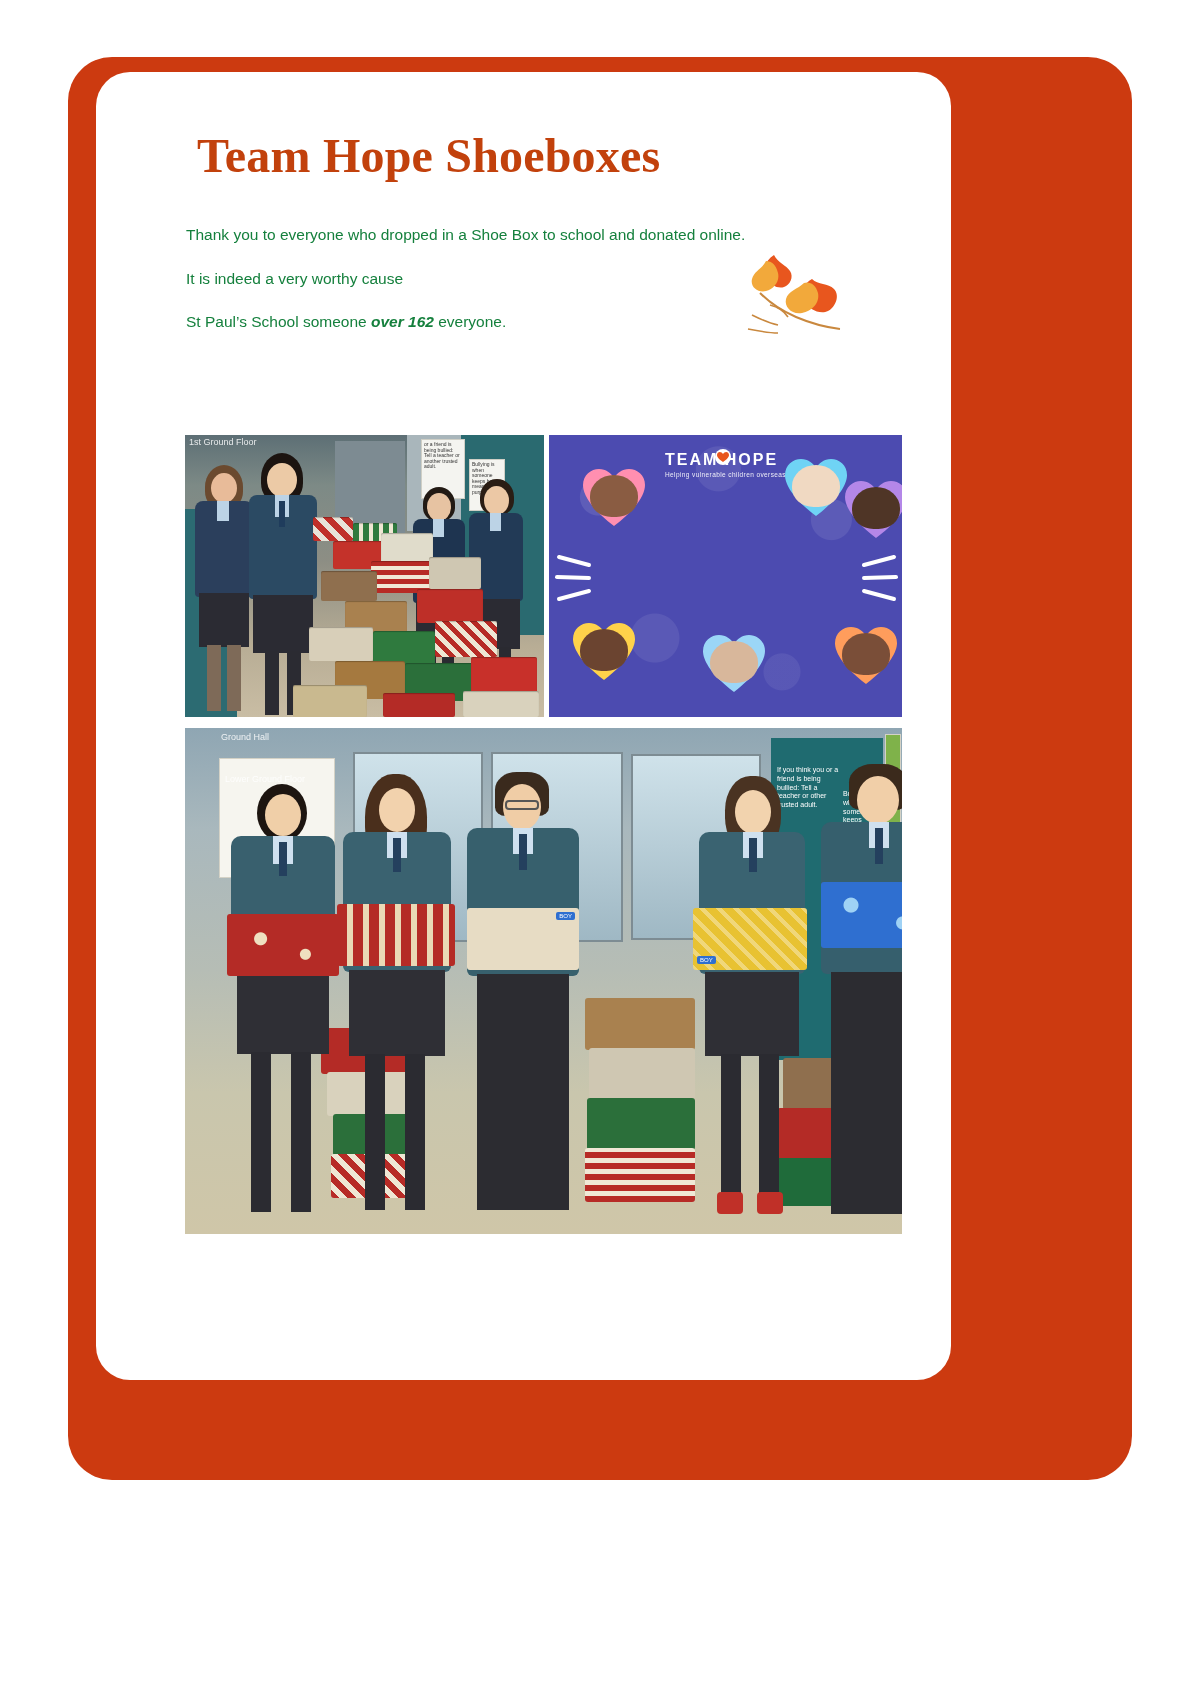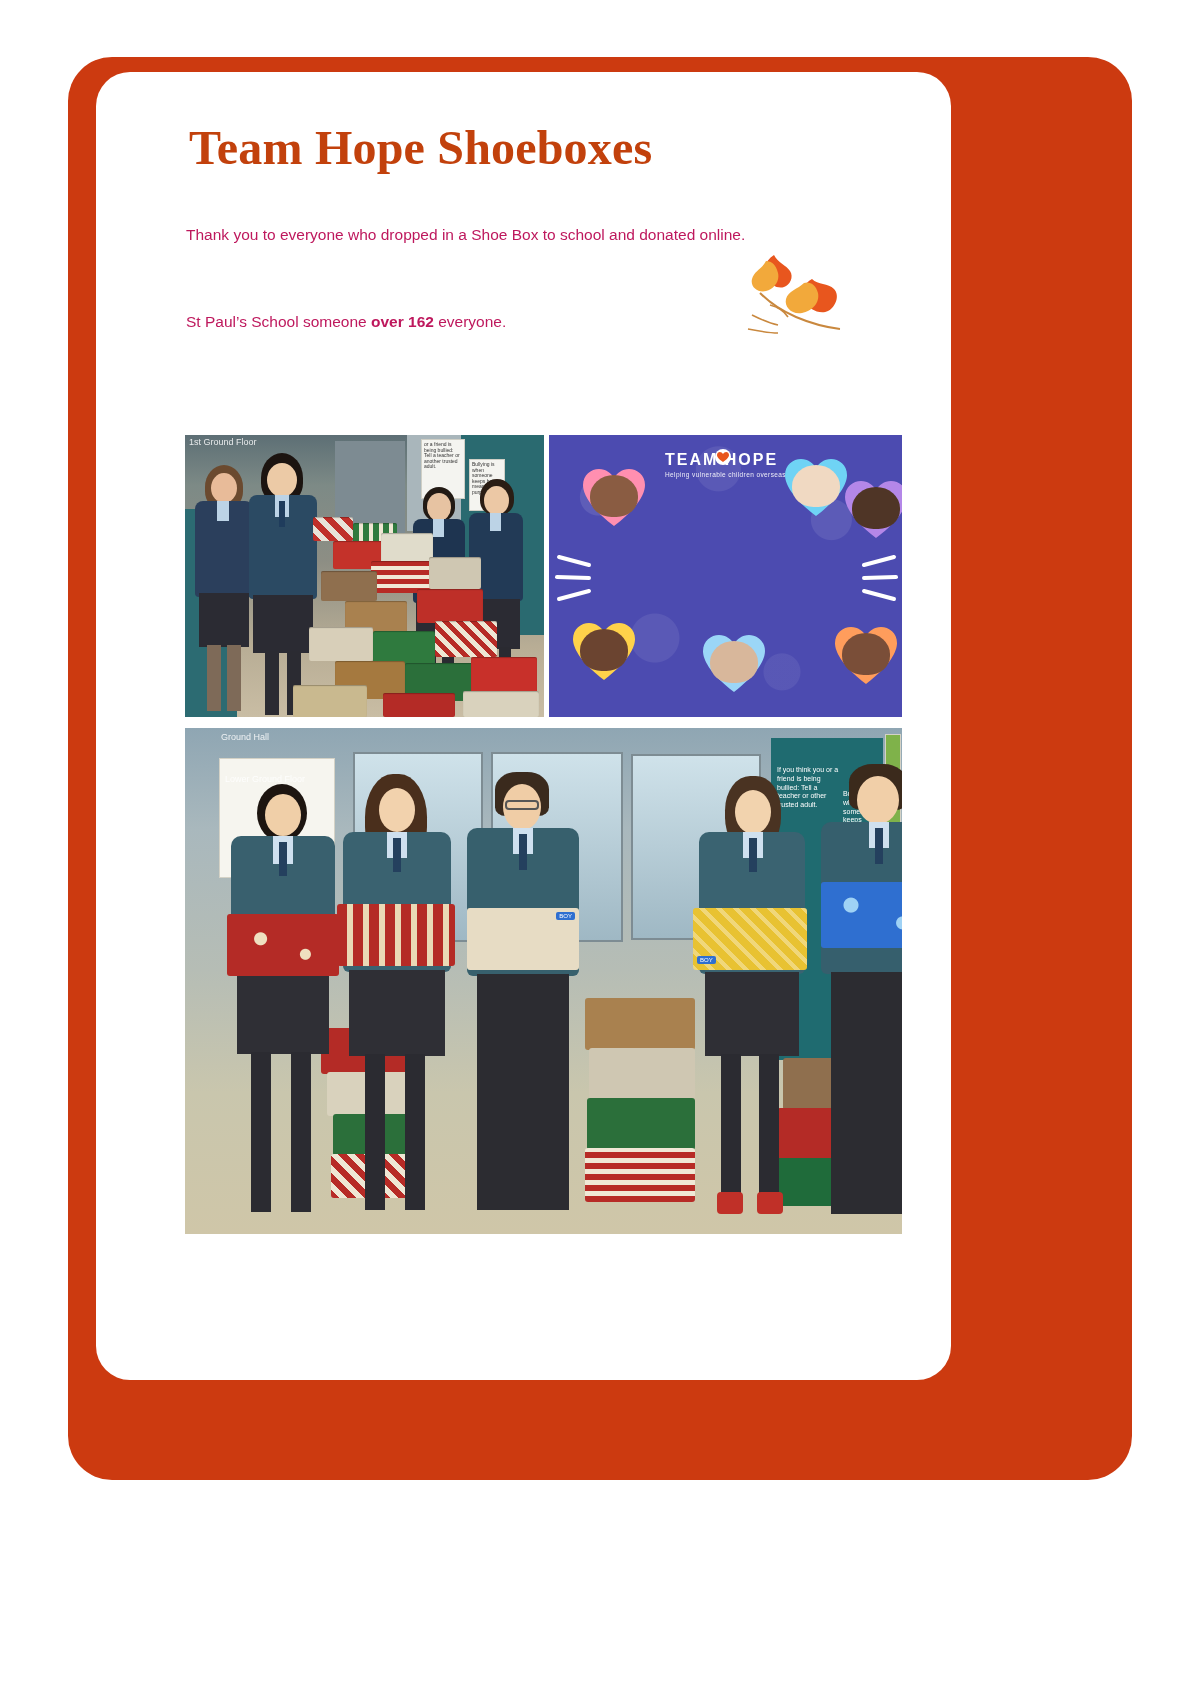--- a/index.html
+++ b/index.html
@@ -48,40 +48,40 @@
   .card-inner {
     position: absolute;
     left: 0; top: 0;
     width: 855px;
     height: 1308px;
   }
   h1.title {
     position: absolute;
     left: 89px;
     top: 44px;
-    margin: 4px;
+    margin: 12px;
     font-family: "Liberation Serif", serif;
     font-size: 48px;
     font-weight: bold;
     color: #c2410c;
     letter-spacing: 0.2px;
   }
   .body-text {
     position: absolute;
     left: 90px;
     width: 700px;
     font-size: 15.5px;
-    color: #be185d;
+    color: #15803d;
     line-height: 1.45;
   }
   .p1 { top: 152px; }
   .p2 { top: 196px; }
   .p3 { top: 239px; }
   .p4 { top: 283px; width: 706px; }
-  .body-text b { font-weight: bold; }
+  .body-text b { font-weight: bold; font-style: italic; }
 
   
   .leaves {
     position: absolute;
     left: 648px;
     top: 177px;
     width: 102px;
     height: 92px;
   }
 
@@ -163,20 +163,21 @@
   <div class="frame"></div>
 
   <div class="page-number">PAGE 26</div>
 
   <div class="card">
     <div class="card-inner">
 
       <h1 class="title">Team Hope Shoeboxes</h1>
 
       <div class="body-text p1">Thank you to everyone who dropped in a Shoe Box to school and donated online.</div>
+      <div class="body-text p2">It is indeed a very worthy cause</div>
 
       <div class="body-text p3">
         <span>St Paul’s School someone </span><b>over 162</b><span> everyone.</span>
       </div>
 
 
       <svg class="leaves" viewBox="0 0 102 92">
         <path d="M30 6 C34 14 42 16 46 22 C50 28 46 36 40 38 C34 40 26 36 22 30 C18 24 20 12 30 6 Z" fill="#e8561e"></path>
         <path d="M22 12 C18 20 10 22 8 30 C6 38 14 44 22 42 C30 40 36 32 34 24 C32 16 28 12 22 12 Z" fill="#f2a93b"></path>
         <path d="M68 30 C74 36 84 34 90 40 C96 46 92 58 84 62 C76 66 64 60 60 52 C56 44 60 34 68 30 Z" fill="#e8561e"></path>

